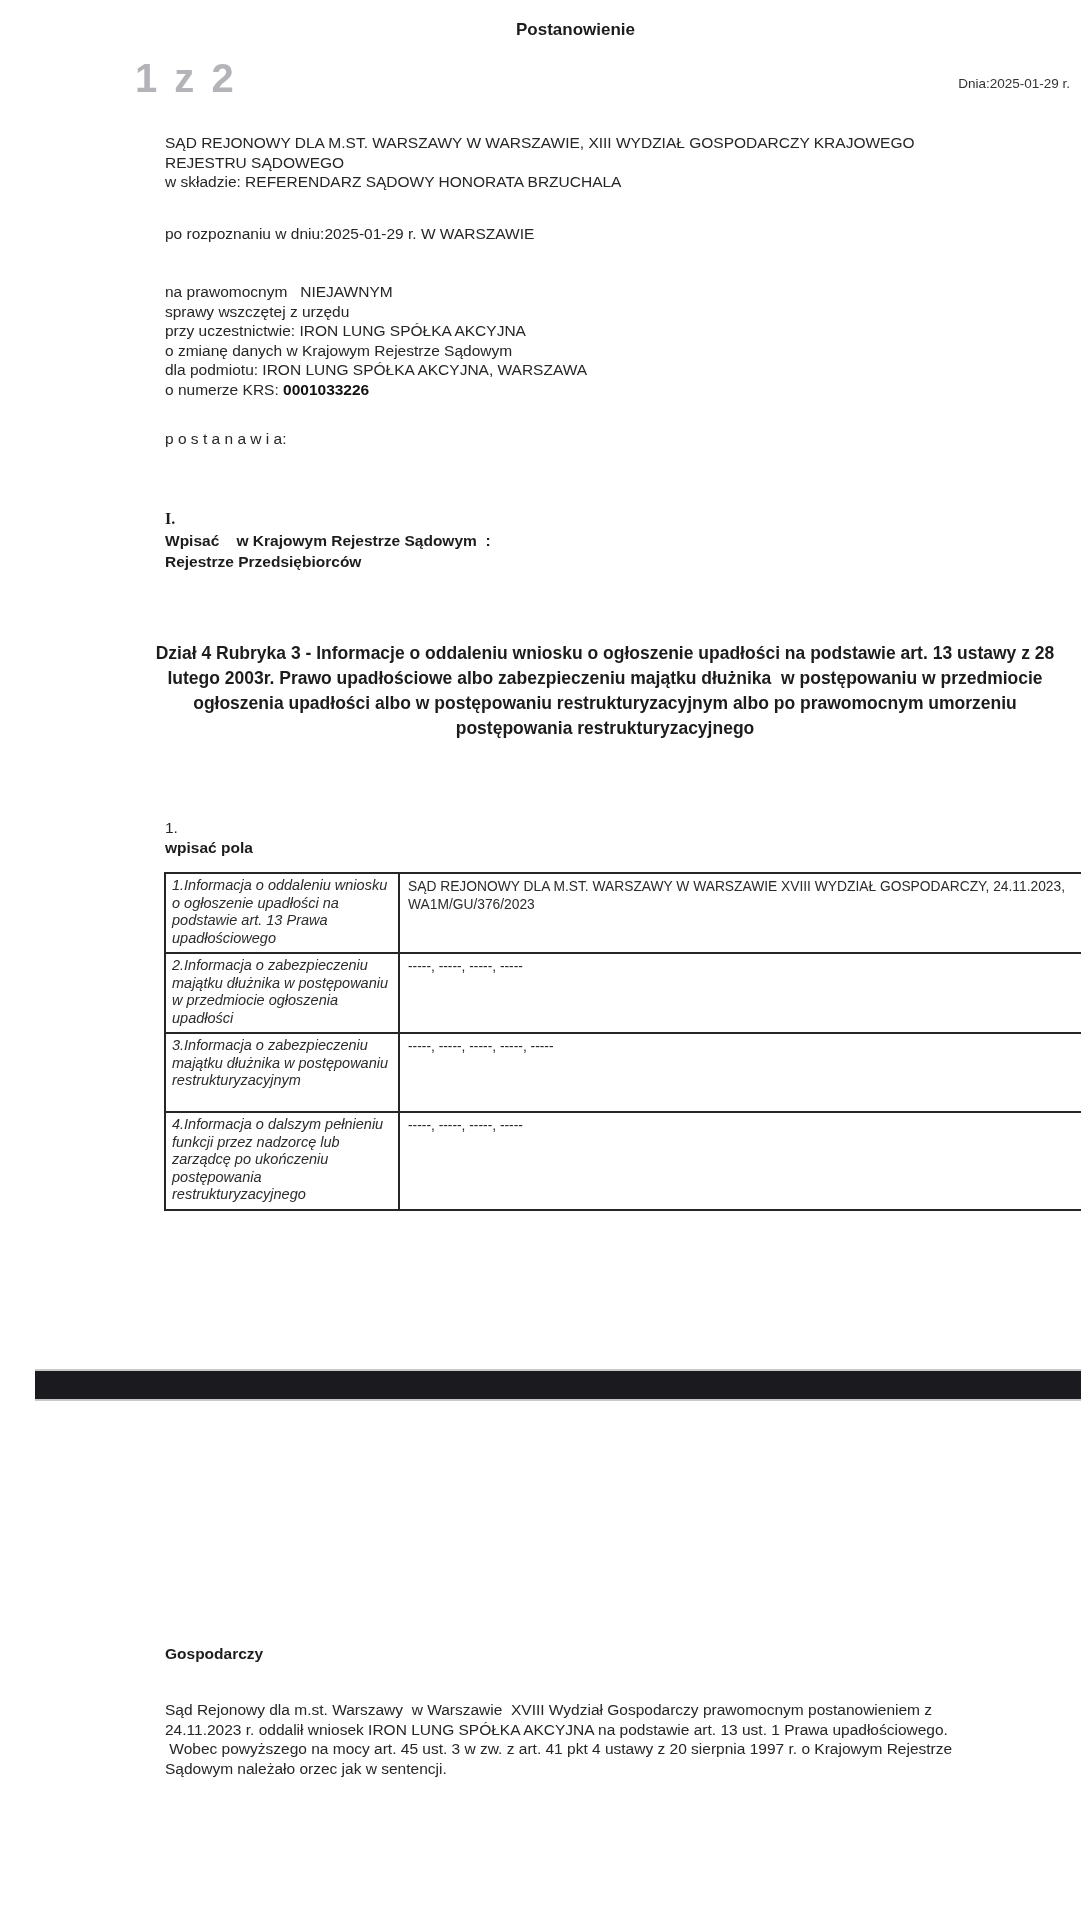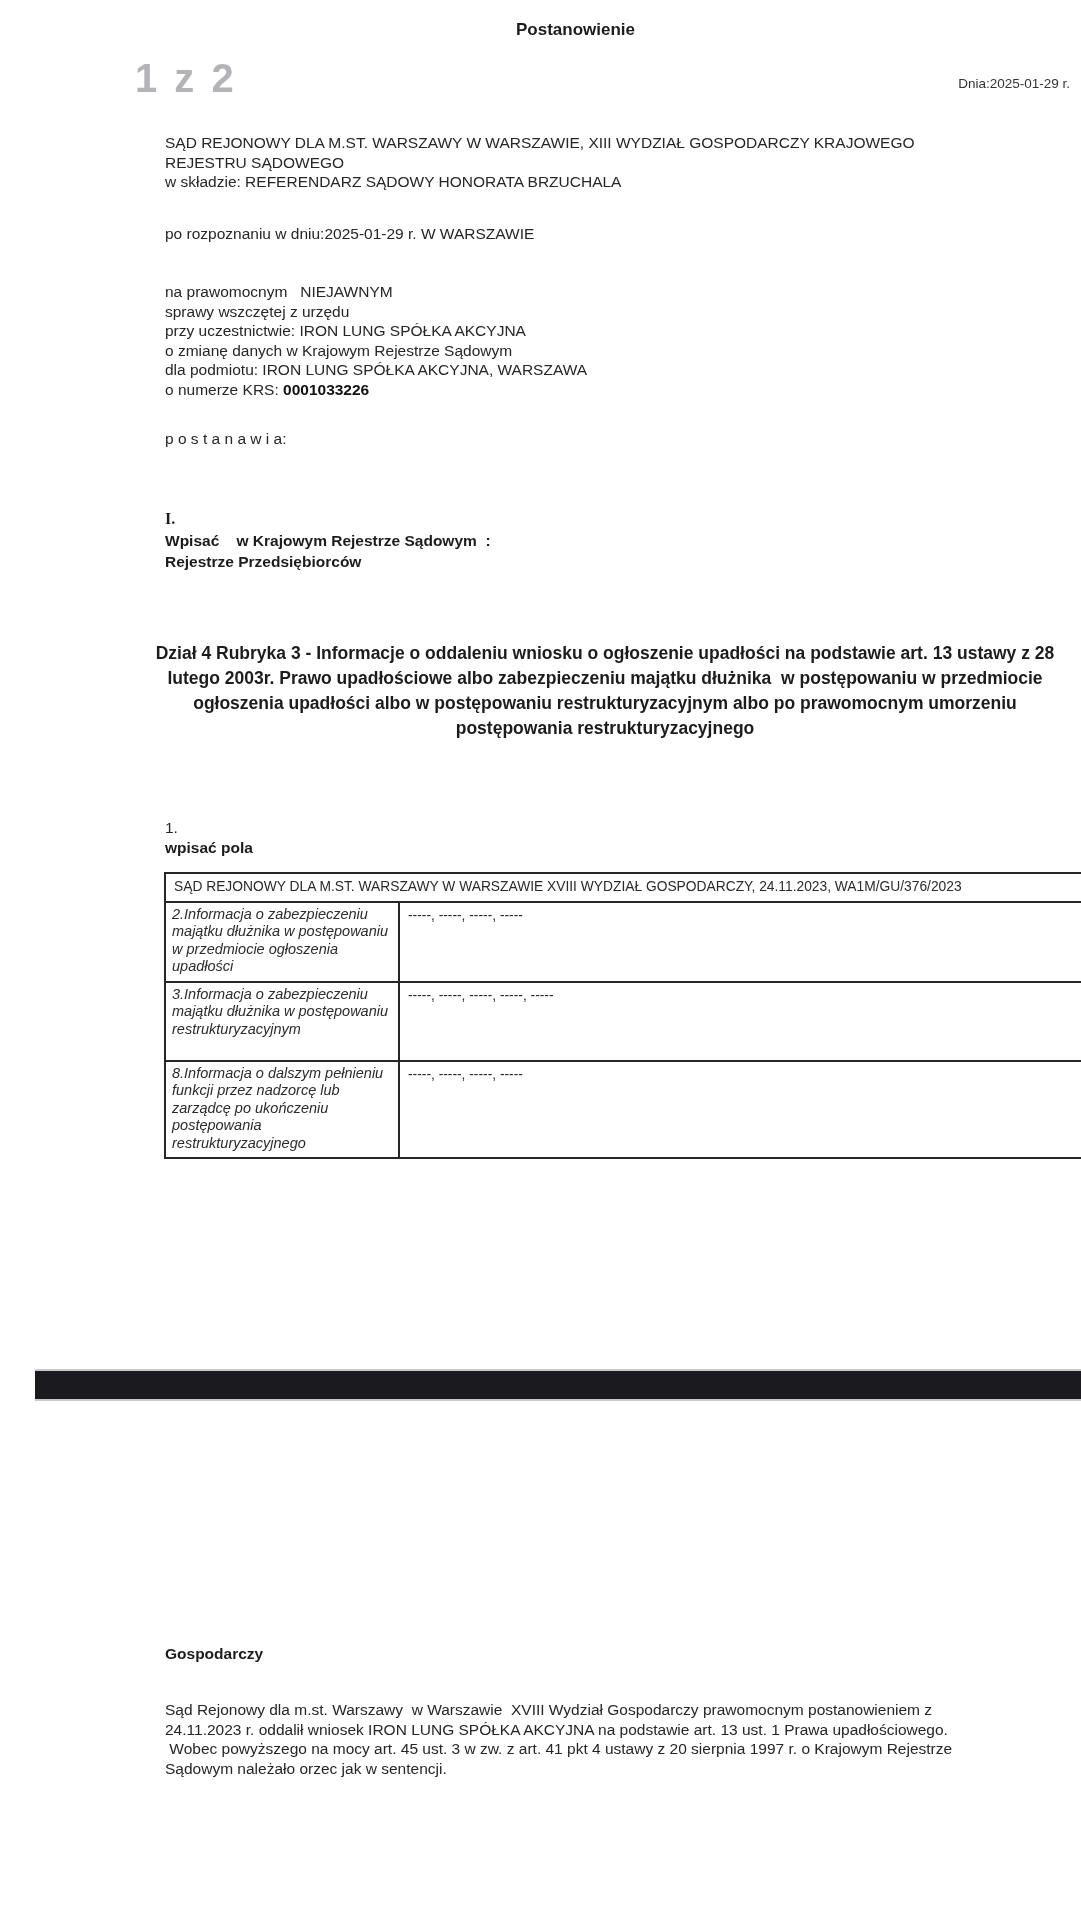--- a/index.html
+++ b/index.html
@@ -131,32 +131,33 @@
 
   <div class="abs rubric-heading prewrap">Dział 4 Rubryka 3 - Informacje o oddaleniu wniosku o ogłoszenie upadłości na podstawie art. 13 ustawy z 28 lutego 2003r. Prawo upadłościowe albo zabezpieczeniu majątku dłużnika  w postępowaniu w przedmiocie ogłoszenia upadłości albo w postępowaniu restrukturyzacyjnym albo po prawomocnym umorzeniu postępowania restrukturyzacyjnego</div>
 
   <div class="abs subsection-block">
     <div class="subsection-number">1.</div>
     <div class="subsection-label">wpisać pola</div>
   </div>
 
   <div class="abs kv-table">
     <div class="kv-row kv-row-1">
+      <div class="kv-label">1.Informacja o oddaleniu wniosku o ogłoszenie upadłości na podstawie art. 13 Prawa upadłościowego</div>
       <div class="kv-value">SĄD REJONOWY DLA M.ST. WARSZAWY W WARSZAWIE XVIII WYDZIAŁ GOSPODARCZY, 24.11.2023, WA1M/GU/376/2023</div>
     </div>
     <div class="kv-row kv-row-2">
       <div class="kv-label">2.Informacja o zabezpieczeniu majątku dłużnika w postępowaniu w przedmiocie ogłoszenia upadłości</div>
       <div class="kv-value">-----, -----, -----, -----</div>
     </div>
     <div class="kv-row kv-row-3">
       <div class="kv-label">3.Informacja o zabezpieczeniu majątku dłużnika w postępowaniu restrukturyzacyjnym</div>
       <div class="kv-value">-----, -----, -----, -----, -----</div>
     </div>
     <div class="kv-row kv-row-4">
-      <div class="kv-label">8.Informacja o dalszym pełnieniu funkcji przez nadzorcę lub zarządcę po ukończeniu postępowania restrukturyzacyjnego</div>
+      <div class="kv-label">4.Informacja o dalszym pełnieniu funkcji przez nadzorcę lub zarządcę po ukończeniu postępowania restrukturyzacyjnego</div>
       <div class="kv-value">-----, -----, -----, -----</div>
     </div>
   </div>
 
   <div class="abs page-separator"></div>
 
   <div class="abs justification-title">Gospodarczy</div>
 
   <div class="abs body-text justification-body">
     <div class="prewrap">Sąd Rejonowy dla m.st. Warszawy  w Warszawie  XVIII Wydział Gospodarczy prawomocnym postanowieniem z 24.11.2023 r. oddalił wniosek IRON LUNG SPÓŁKA AKCYJNA na podstawie art. 13 ust. 1 Prawa upadłościowego.</div>

